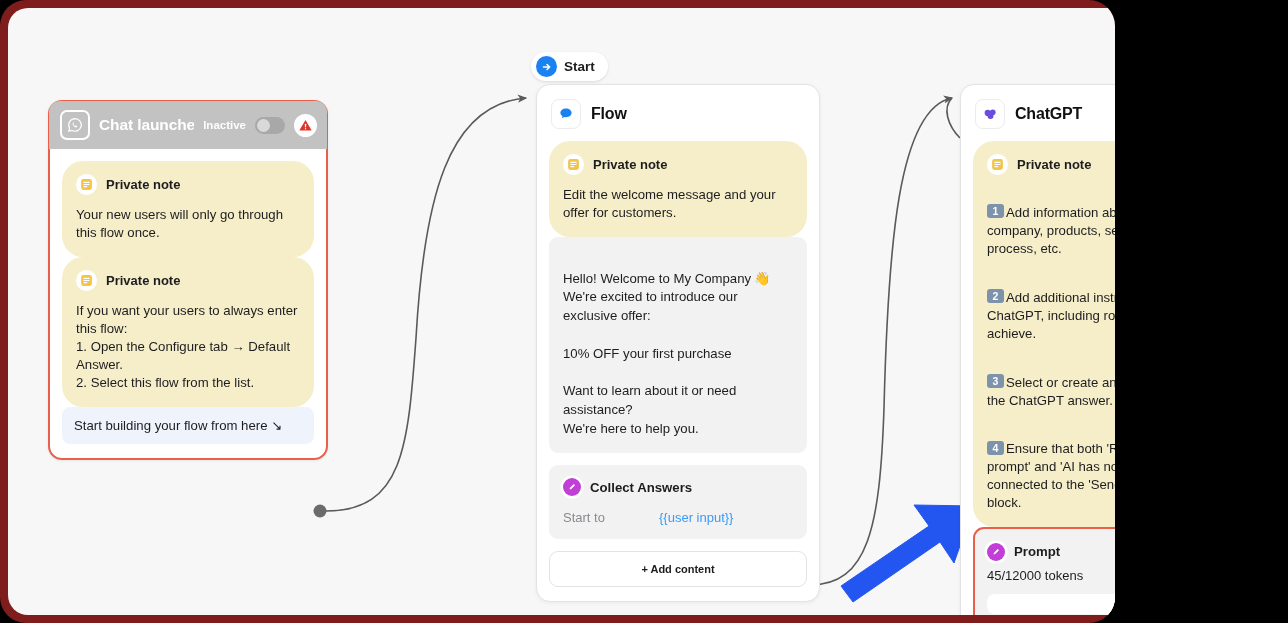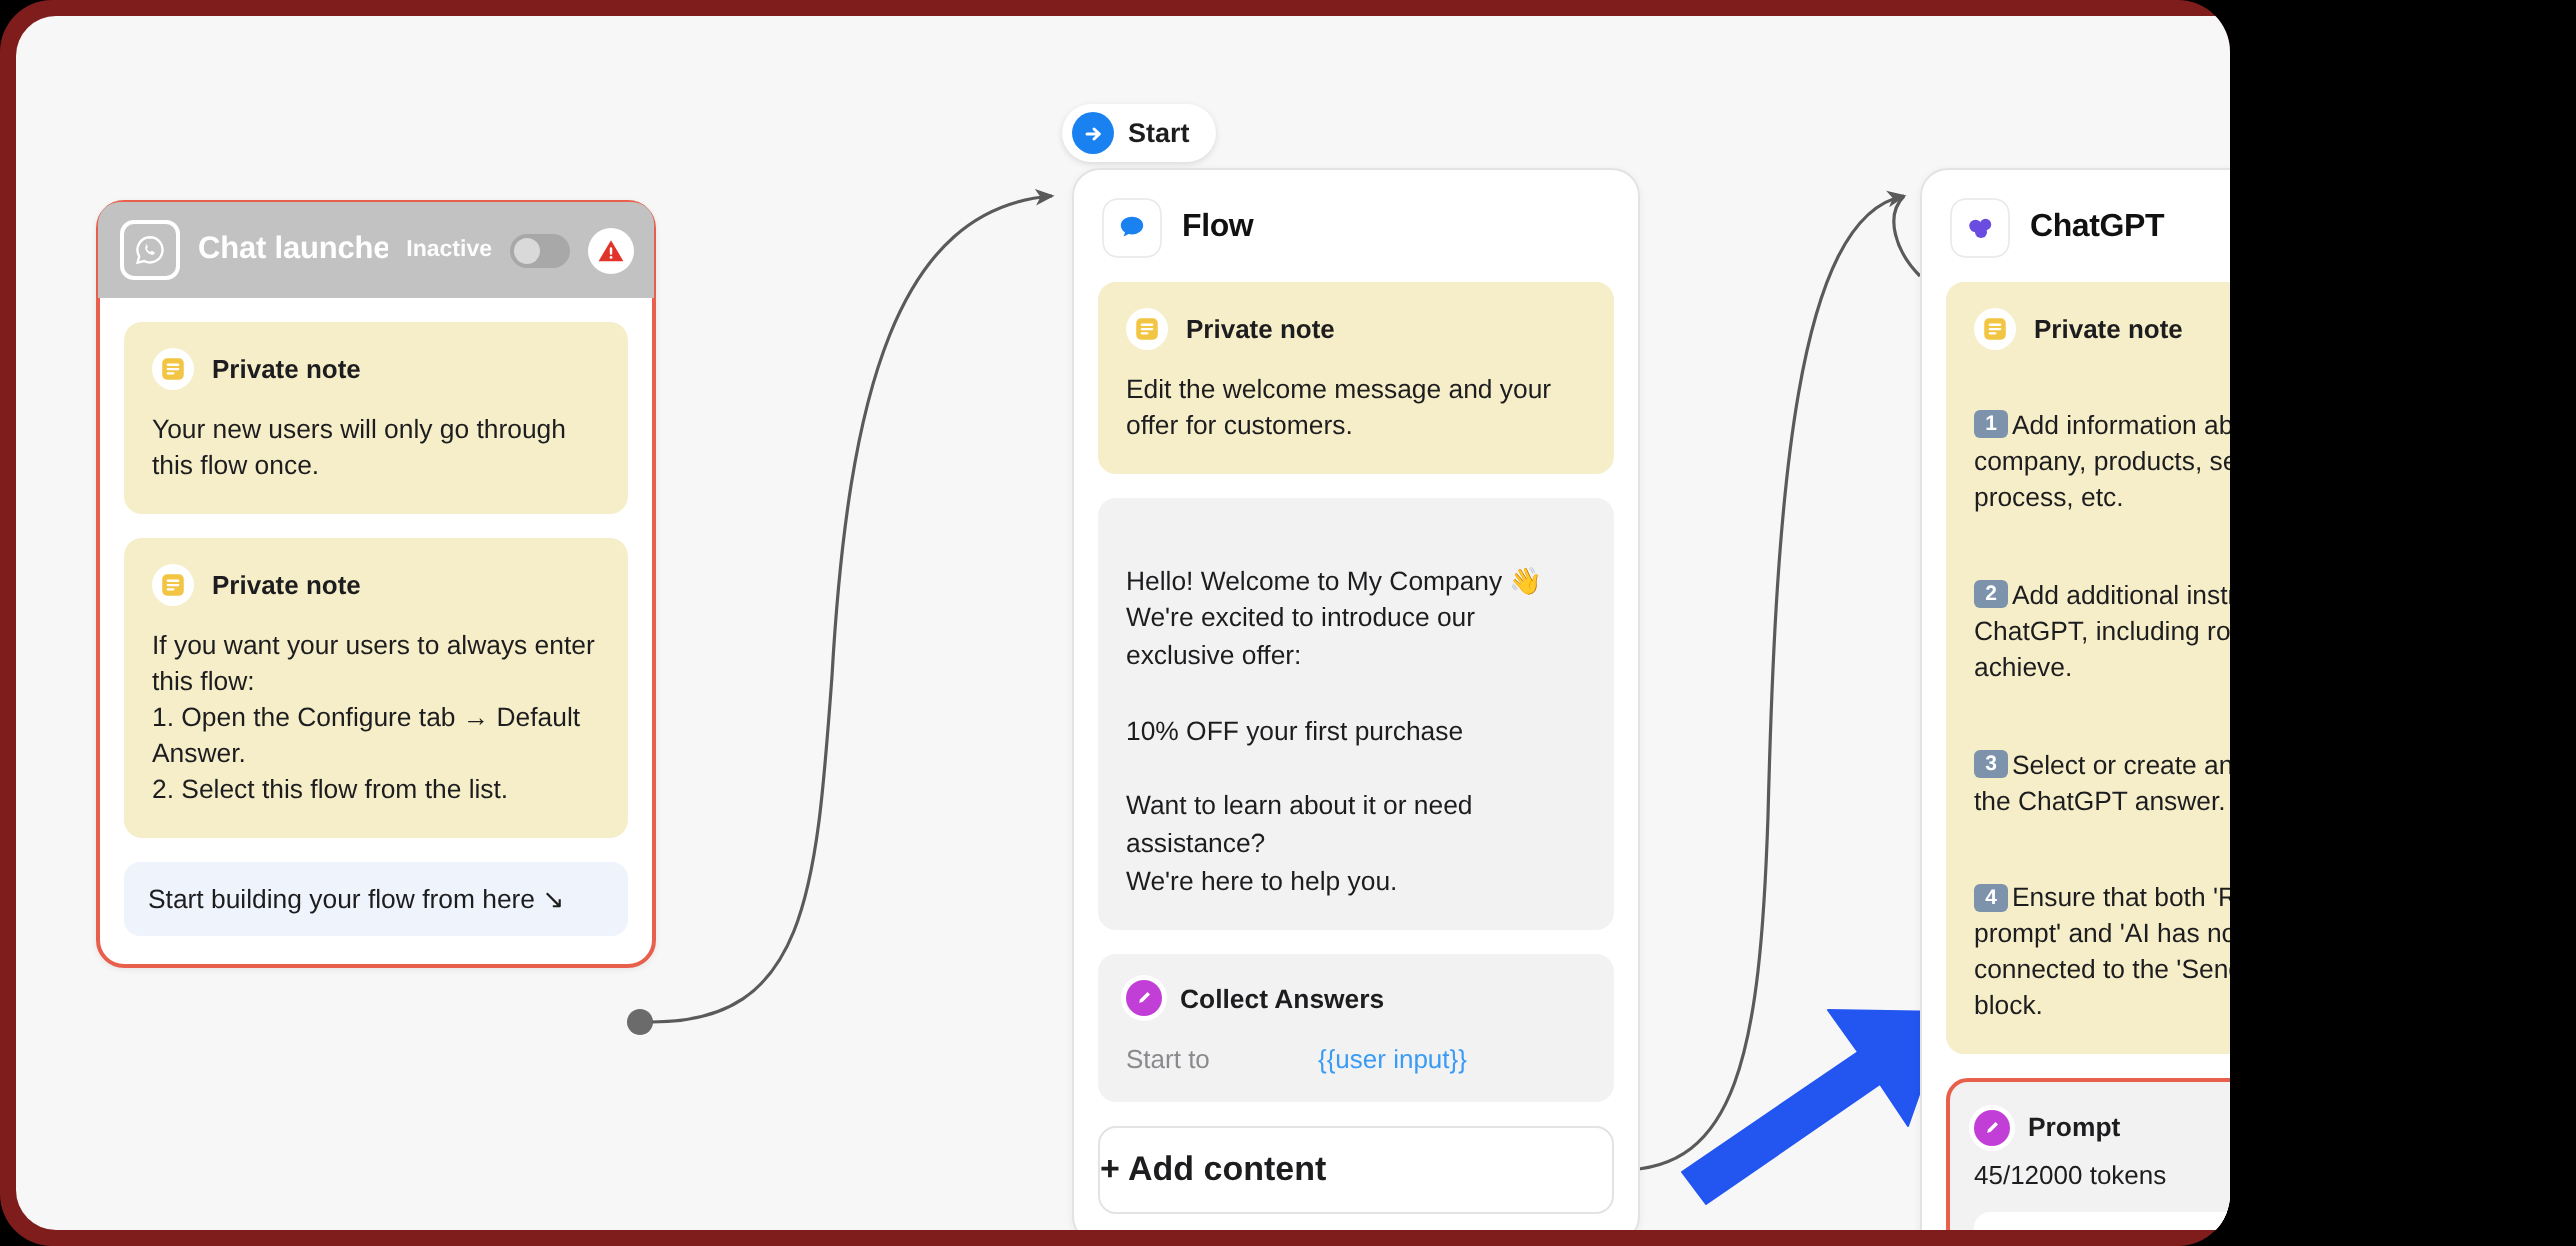--- a/index.html
+++ b/index.html
@@ -109,23 +109,22 @@
     border-radius: 50%;
     background: #fff;
     display: flex; align-items: center; justify-content: center;
     flex: 0 0 auto;
   }
   .node-body { padding: 12px 12px 14px 12px; }
 
   
   .note {
     background: #f5eec9;
-    border-radius: 9px;
+    border-radius: 21px;
     padding: 13px 14px 15px 14px;
-    margin-bottom: 12px;
   }
   .note:last-child { margin-bottom: 0; }
   .note-head {
     display: flex;
     align-items: center;
     gap: 9px;
     margin-bottom: 11px;
   }
   .note-icon {
     width: 21px; height: 21px;
@@ -239,23 +238,23 @@
   }
   .collect-title { font-size: 13.2px; font-weight: 700; color: #1d1d1f; text-align: center; }
   .collect-row { display: flex; align-items: center; }
   .collect-label { font-size: 13px; color: #8a8a8e; width: 96px; }
   .collect-value { font-size: 13px; color: #3a9bf5; text-align: right; }
 
   .add-btn {
     background: #fff;
     border: 1px solid #e3e3e6;
     border-radius: 9px;
-    text-align: left;
+    text-align: center;
     padding: 11px 0;
-    font-size: 17px;
+    font-size: 11px;
     font-weight: 700;
     color: #1d1d1f;
   }
 
   
   .prompt-card {
     background: #f2f2f3;
     border: 2px solid #e8604c;
     border-radius: 11px;
     padding: 11px 12px 12px 12px;

